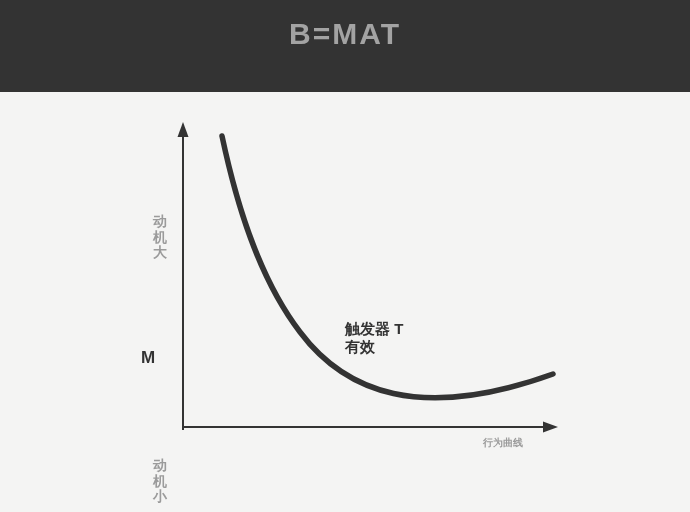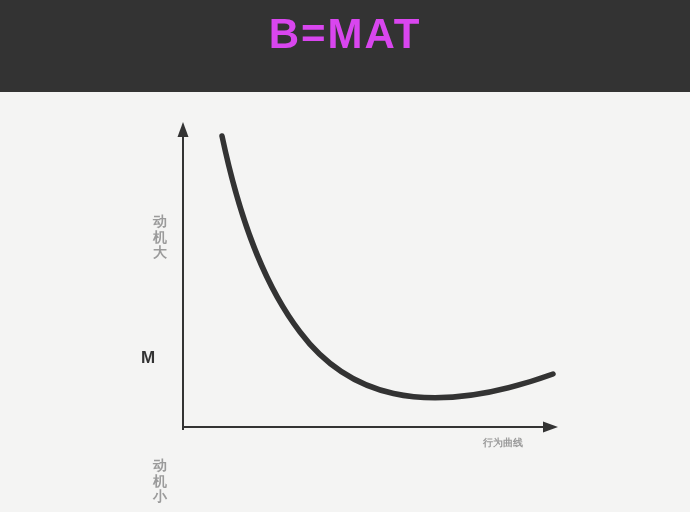--- a/index.html
+++ b/index.html
@@ -31,22 +31,22 @@
   }
   .header-title {
     position: absolute;
     left: 0;
     top: 0;
     width: 690px;
     height: 68px;
     display: flex;
     align-items: center;
     justify-content: center;
-    color: #d946ef;
-    font-size: 42px;
+    color: #a3a3a3;
+    font-size: 30px;
     font-weight: bold;
     letter-spacing: 2px;
     font-family: "Liberation Sans", "DejaVu Sans", sans-serif;
   }
 
   
   .stage {
     position: absolute;
     left: 0;
     top: 92px;
@@ -127,20 +127,21 @@
       <path d="M 222 44
                C 236 110, 258 185, 300 240
                C 345 300, 420 330, 553 282" fill="none" stroke="#333333" stroke-width="5.5" stroke-linecap="round"></path>
     </svg>
 
     <div class="lbl-vert gray" id="motivation-high">动<br>机<br>大</div>
     <div class="lbl-vert gray" id="motivation-low">动<br>机<br>小</div>
 
     <div class="lbl dark" id="axis-m">M</div>
 
+    <div class="lbl dark" id="trigger-effective">触发器 T<br>有效</div>
     <div class="lbl gray" id="curve-label">行为曲线</div>
   </div>
 
   <div class="footer">
 
     
     
 
     
     

